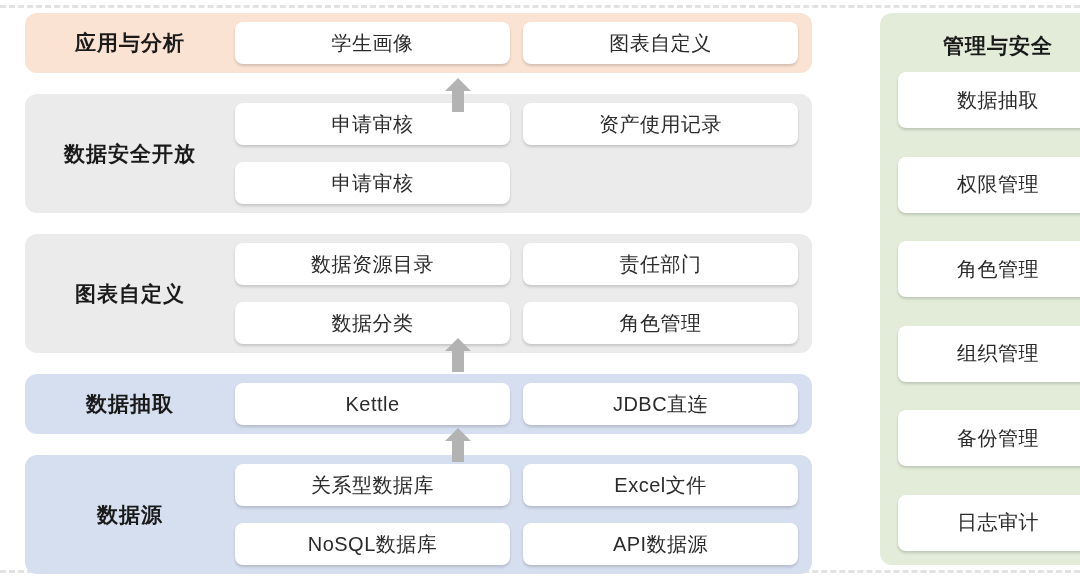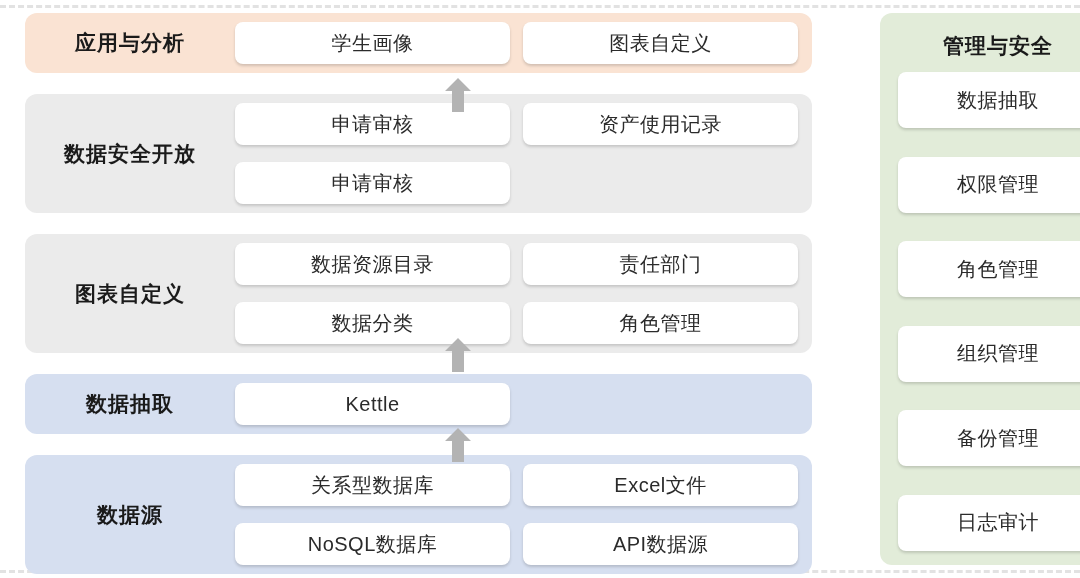--- a/index.html
+++ b/index.html
@@ -111,20 +111,21 @@
         <div class="cell">责任部门</div>
         <div class="cell">数据分类</div>
         <div class="cell">角色管理</div>
       </div>
     </div>
 
     <div class="layer-row blue">
       <div class="layer-label">数据抽取</div>
       <div class="cell-grid">
         <div class="cell">Kettle</div>
+        <div class="cell">JDBC直连</div>
       </div>
     </div>
 
     <div class="layer-row blue">
       <div class="layer-label">数据源</div>
       <div class="cell-grid">
         <div class="cell">关系型数据库</div>
         <div class="cell">Excel文件</div>
         <div class="cell">NoSQL数据库</div>
         <div class="cell">API数据源</div>

